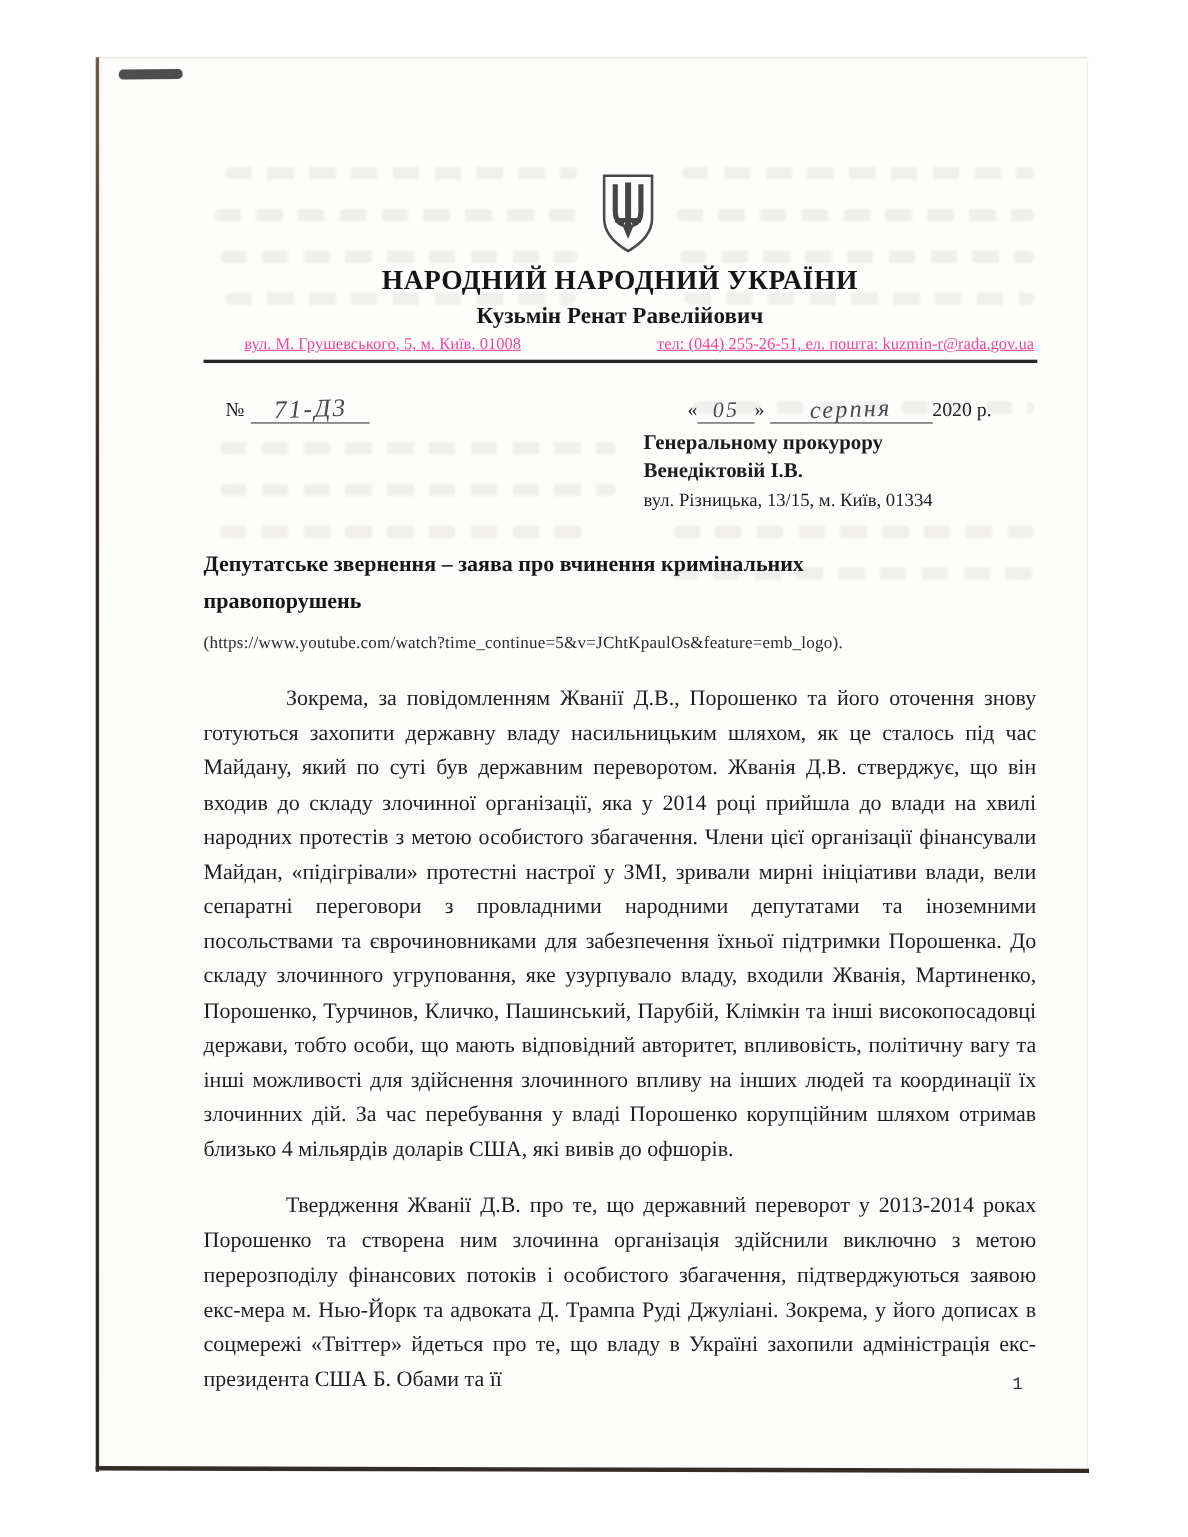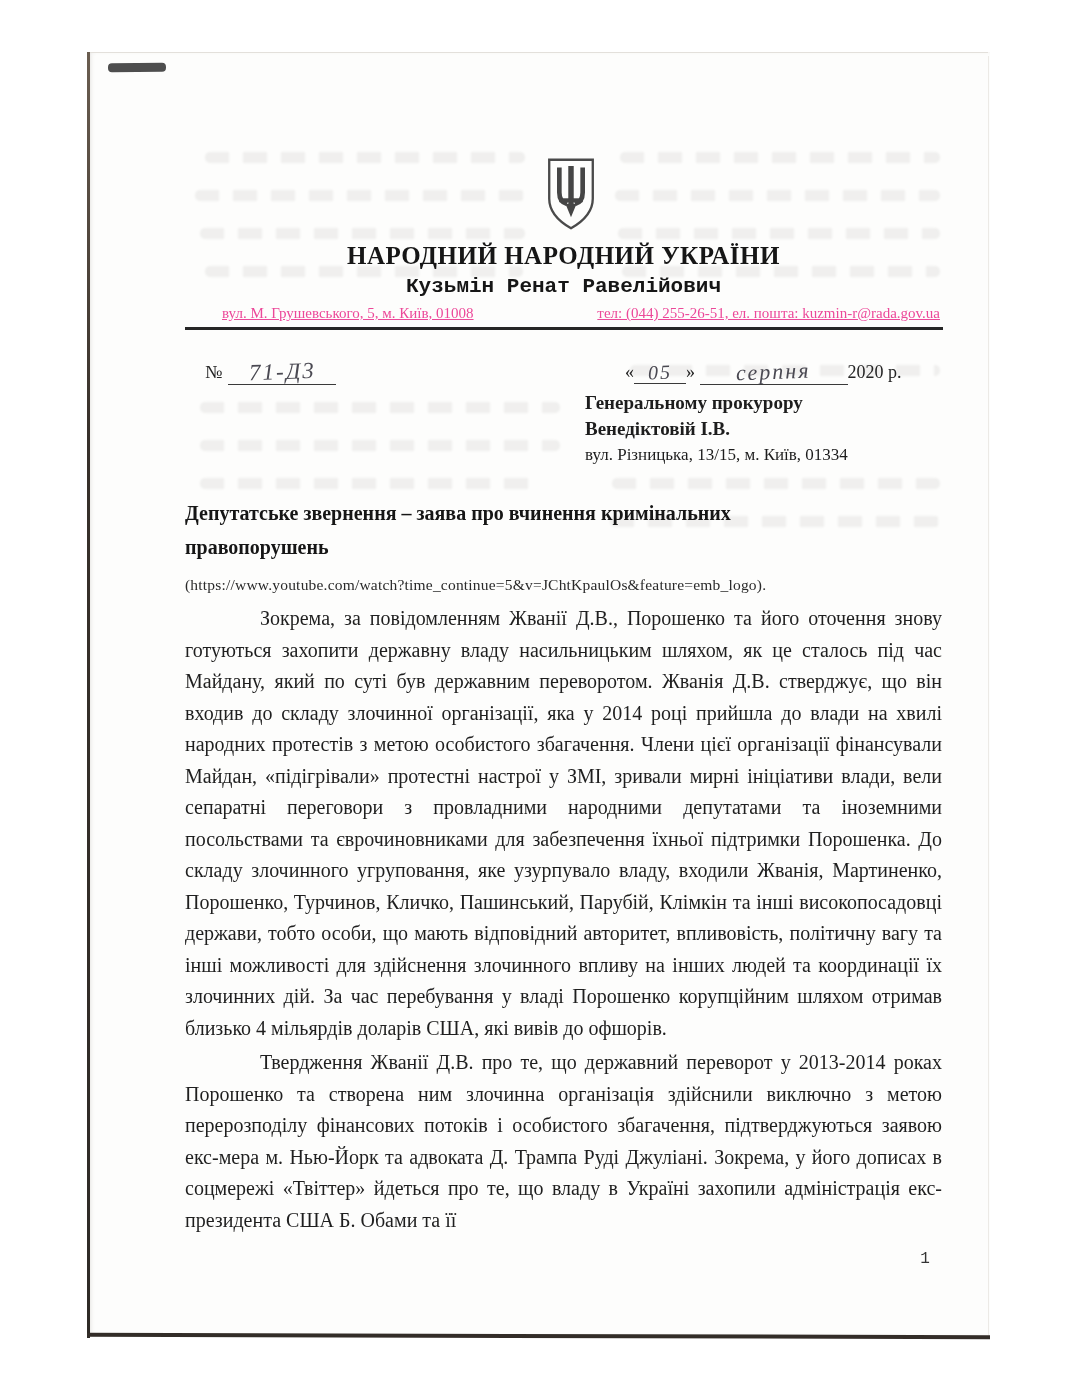--- a/index.html
+++ b/index.html
@@ -15,21 +15,21 @@
   .corner-mark{position:absolute;left:108px;top:63px;width:58px;height:9px;background:#4e4e4e;border-radius:4px;transform:rotate(-.6deg);}
 
   .bleed{position:absolute;height:11px;opacity:.12;filter:blur(1.2px);border-radius:5px;
          background:repeating-linear-gradient(90deg,rgba(105,100,95,.75) 0 24px,transparent 24px 38px);}
 
   .emblem{position:absolute;left:543px;top:148px;width:56px;height:92px;}
 
   .lh-title{position:absolute;left:185px;top:242px;width:757px;text-align:center;
             font-weight:bold;font-size:25px;letter-spacing:.5px;color:#161616;}
   .lh-name{position:absolute;left:185px;top:275px;width:757px;text-align:center;
-           font-weight:bold;font-size:21px;color:#161616;font-family:Liberation Mono, monospace;}
+           font-weight:bold;font-size:21px;color:#161616;}
   .lh-contacts{position:absolute;left:222px;top:305px;width:718px;display:flex;
                justify-content:space-between;font-size:15px;color:#ec4899;text-decoration:underline;}
   .lh-rule{position:absolute;left:185px;top:327px;width:758px;height:3px;background:#262626;}
 
   .ref-row{position:absolute;left:205px;top:358px;width:737px;font-size:18px;color:#242424;}
   .ref-no{position:absolute;left:0;top:0;}
   .hw-line{display:inline-block;border-bottom:1.5px solid #3a3a3a;text-align:center;}
   .hw{display:inline-block;font-style:italic;color:#4a4952;letter-spacing:2px;transform:rotate(-2deg);position:relative;top:1px;}
   .ref-no .hw-line{width:108px;margin-left:6px;}
   .ref-no .hw{font-size:23px;}
@@ -40,21 +40,21 @@
   .addressee{position:absolute;left:585px;top:390px;line-height:26px;color:#1d1d1d;}
   .addressee .b{font-weight:bold;font-size:19px;}
   .addressee .r{font-size:17px;}
 
   .subject{position:absolute;left:185px;top:496px;width:757px;text-align:left;}
   .subject span{display:inline-block;width:690px;font-weight:bold;font-size:20px;line-height:34px;color:#161616;}
 
   .body-text{position:absolute;left:185px;top:570px;width:757px;font-size:20px;line-height:31.5px;
              text-align:justify;color:#1f1f1f;}
   .body-text p{margin:0;text-indent:75px;}
-  .body-text p.gap{margin-top:3px;}
+  .body-text p.gap{margin-top:20px;}
   .link-line{font-size:15.5px;line-height:30px;text-align:left;letter-spacing:.2px;color:#2a2a2a;}
 
   .page-num{position:absolute;left:900px;top:1250px;width:50px;text-align:center;
             font-family:"Liberation Mono","DejaVu Sans Mono",monospace;font-size:16px;color:#333;}
 </style>
 </head>
 <body>
 
 <div class="paper"></div>
 <div class="edge-top"></div>

